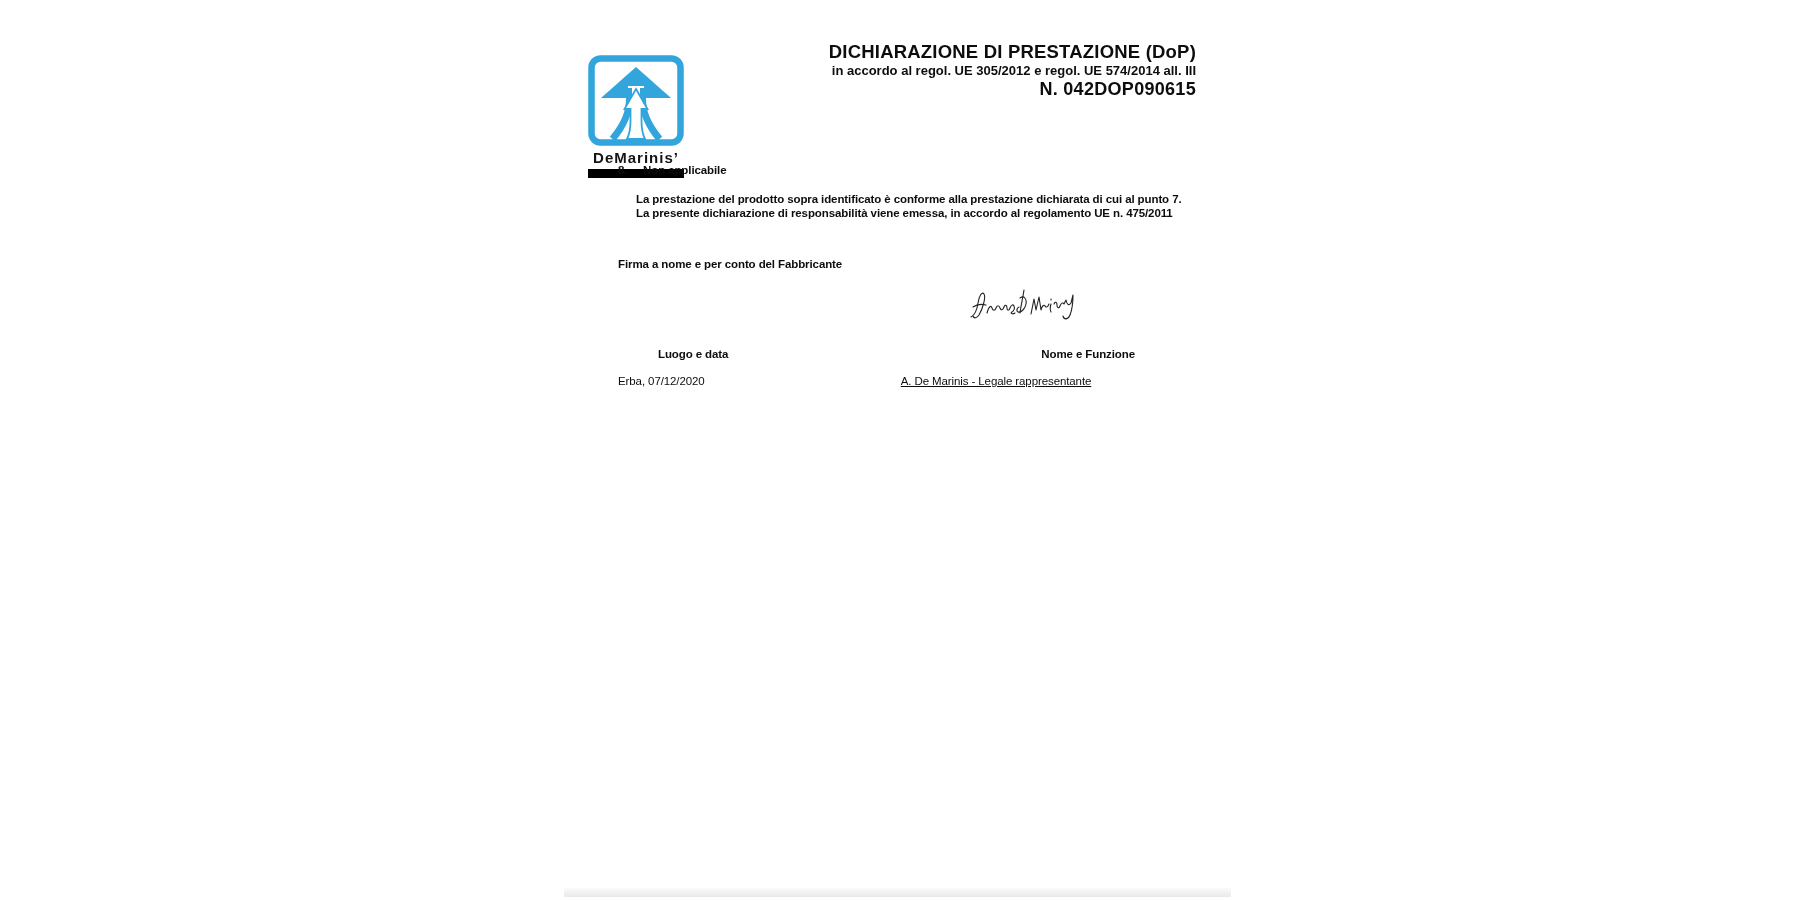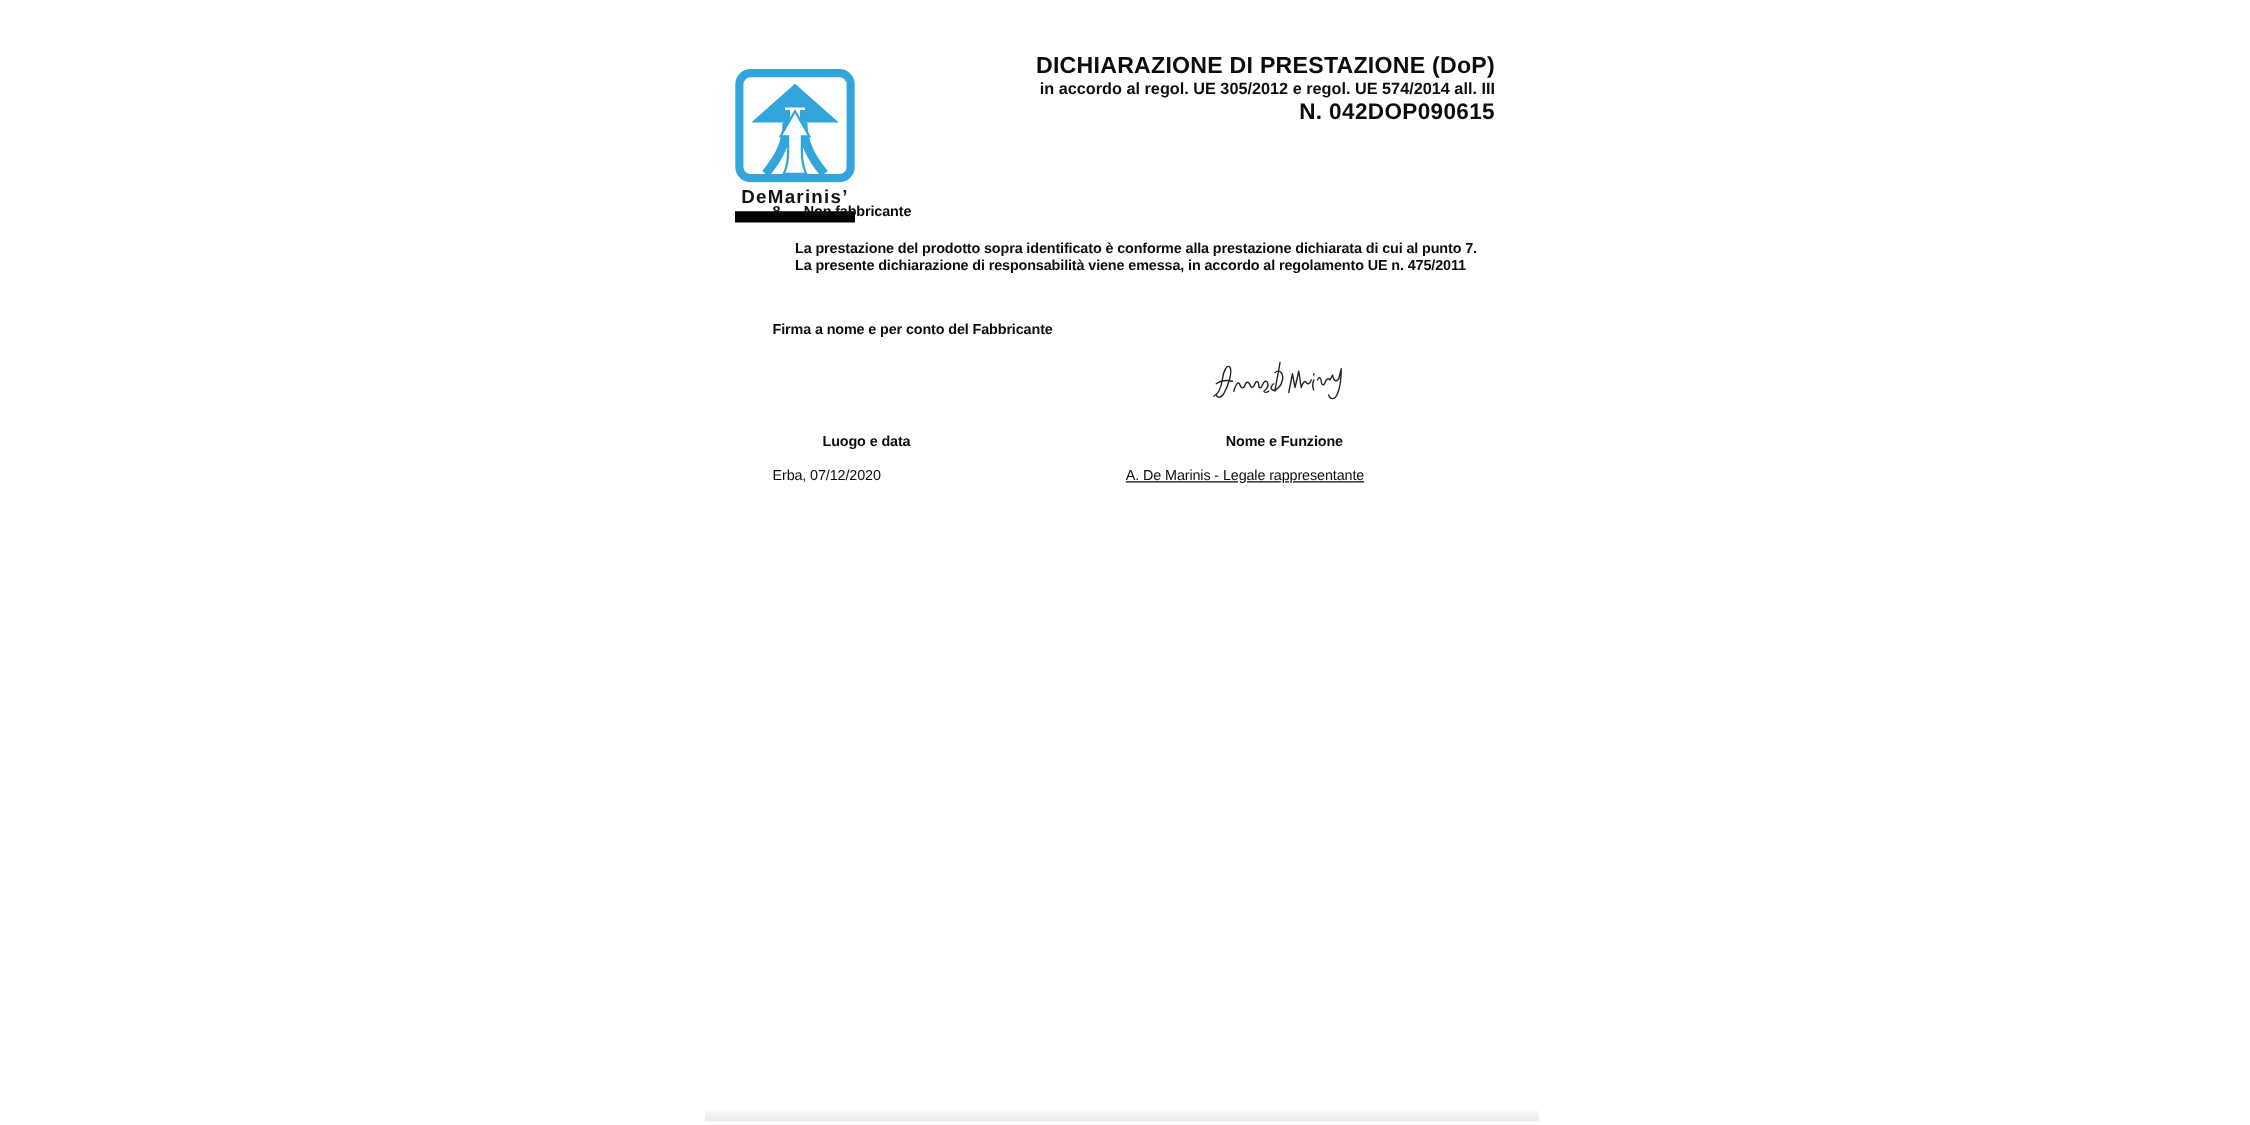--- a/index.html
+++ b/index.html
@@ -45,21 +45,21 @@
 
   .declaration { position: absolute; left: 618px; top: 192px; width: 580px; }
   .declaration .line { line-height: 14px; white-space: nowrap; padding-left: 18px; }
 
   .firma-caption { position: absolute; left: 618px; top: 258px; }
 
   .signature { position: absolute; left: 968px; top: 286px; width: 108px; height: 40px; }
   .signature svg { display: block; width: 108px; height: 40px; }
 
   .place-date-label { position: absolute; left: 618px; top: 348px; padding-left: 40px; }
-  .name-function-label { position: absolute; left: 920px; top: 348px; width: 215px; text-align: center; }
+  .name-function-label { position: absolute; left: 920px; top: 348px; width: 215px; text-align: right; }
   .place-date-value { position: absolute; left: 618px; top: 375px; }
   .name-function-value { position: absolute; left: 876px; top: 375px; width: 240px; text-align: center; white-space: nowrap; text-decoration: underline; }
 </style>
 </head>
 <body>
 
 <div class="canvas">
 
   <div class="page-area"></div>
 
@@ -85,21 +85,21 @@
   </div>
 
   <div class="title-block">
     <div class="title-main">DICHIARAZIONE DI PRESTAZIONE (DoP)</div>
     <div class="title-sub">in accordo al regol. UE 305/2012 e regol. UE 574/2014 all. III</div>
     <div class="title-dop">N. 042DOP090615</div>
   </div>
 
   <div class="section-heading bodytext bold">
     <span class="section-number">8.</span>
-    <span>Non fabbricante</span>
+    <span>Non applicabile</span>
   </div>
 
   <div class="declaration bodytext bold">
     <div class="line">La prestazione del prodotto sopra identificato è conforme alla prestazione dichiarata di cui al punto 7.</div>
     <div class="line">La presente dichiarazione di responsabilità viene emessa, in accordo al regolamento UE n. 475/2011</div>
   </div>
 
   <div class="firma-caption bodytext bold">Firma a nome e per conto del Fabbricante</div>
 
   <div class="signature">

